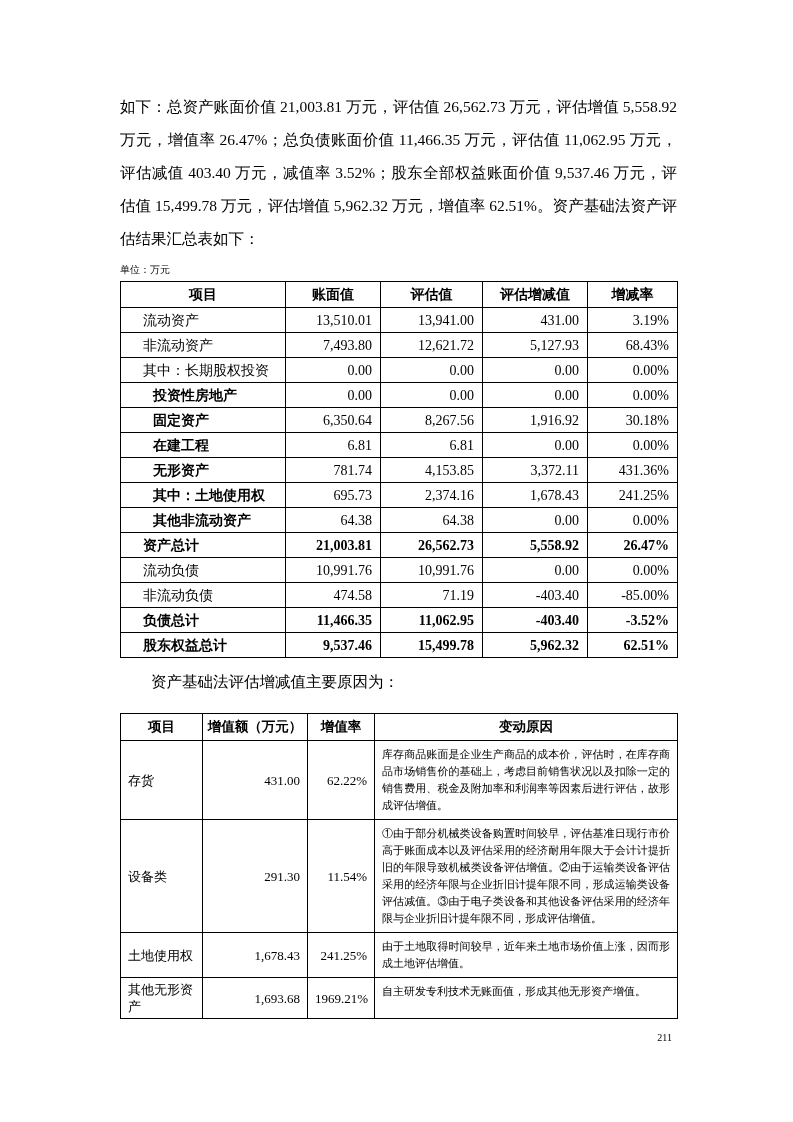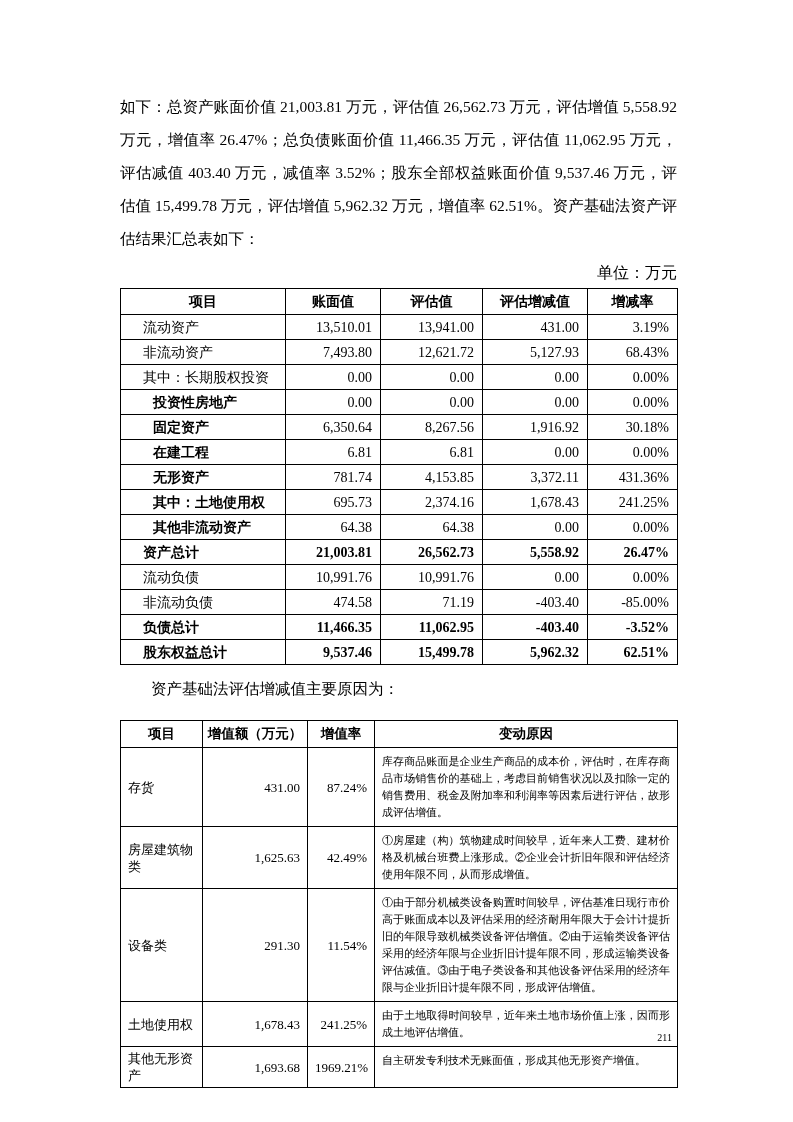--- a/index.html
+++ b/index.html
@@ -20,22 +20,21 @@
     left: 120px;
     top: 90px;
     width: 557px;
   }
   .intro {
     font-size: 15.5px;
     line-height: 33px;
     text-align: justify;
   }
   .unit-label {
-    text-align: right;
-    font-size: 16px;
+    font-size: 10px;
     margin-top: 8px;
     margin-bottom: 4px;
   }
   table {
     border-collapse: collapse;
     width: 557px;
     table-layout: fixed;
   }
   th, td {
     border: 1px solid #000000;
@@ -235,28 +234,22 @@
             <th>项目</th>
             <th>增值额（万元）</th>
             <th>增值率</th>
             <th>变动原因</th>
           </tr>
       </thead>
       <tbody id="reasons-body">
           <tr>
             <td class="item">存货</td>
             <td class="num">431.00</td>
-            <td class="num">87.24%</td>
+            <td class="num">62.22%</td>
             <td class="reason">库存商品账面是企业生产商品的成本价，评估时，在库存商品市场销售价的基础上，考虑目前销售状况以及扣除一定的销售费用、税金及附加率和利润率等因素后进行评估，故形成评估增值。</td>
-          </tr>
-          <tr>
-            <td class="item">房屋建筑物类</td>
-            <td class="num">1,625.63</td>
-            <td class="num">42.49%</td>
-            <td class="reason">①房屋建（构）筑物建成时间较早，近年来人工费、建材价格及机械台班费上涨形成。②企业会计折旧年限和评估经济使用年限不同，从而形成增值。</td>
           </tr>
           <tr>
             <td class="item">设备类</td>
             <td class="num">291.30</td>
             <td class="num">11.54%</td>
             <td class="reason">①由于部分机械类设备购置时间较早，评估基准日现行市价高于账面成本以及评估采用的经济耐用年限大于会计计提折旧的年限导致机械类设备评估增值。②由于运输类设备评估采用的经济年限与企业折旧计提年限不同，形成运输类设备评估减值。③由于电子类设备和其他设备评估采用的经济年限与企业折旧计提年限不同，形成评估增值。</td>
           </tr>
           <tr>
             <td class="item">土地使用权</td>
             <td class="num">1,678.43</td>

